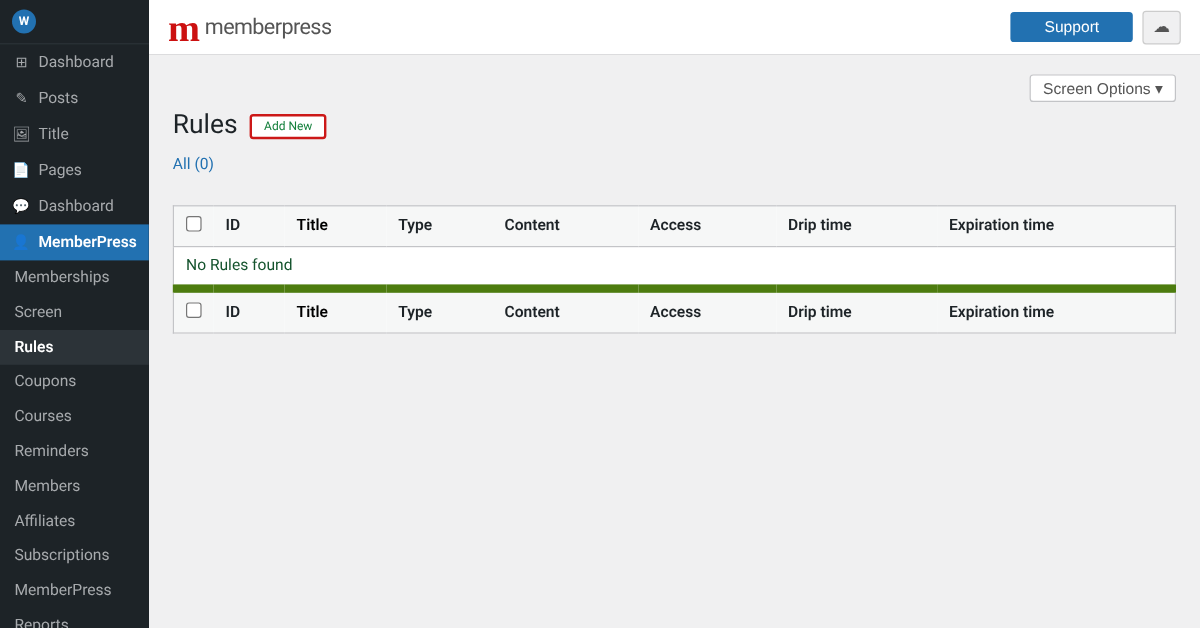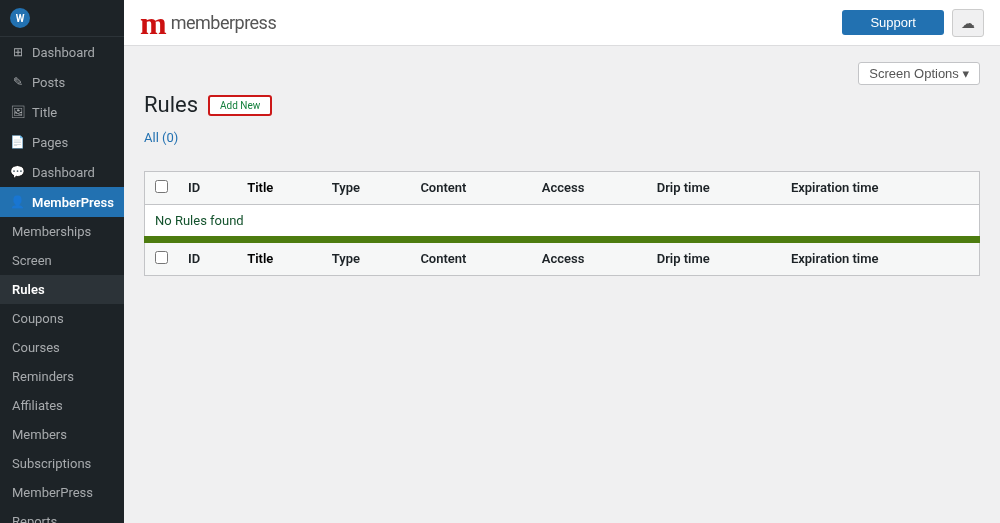--- a/index.html
+++ b/index.html
@@ -269,24 +269,24 @@
     <div class="sidebar-item">
       <span>Coupons</span>
     </div>
     <div class="sidebar-item">
       <span>Courses</span>
     </div>
     <div class="sidebar-item">
       <span>Reminders</span>
     </div>
     <div class="sidebar-item">
+      <span>Members</span>
+    </div>
+    <div class="sidebar-item">
       <span>Affiliates</span>
-    </div>
-    <div class="sidebar-item">
-      <span>Members</span>
     </div>
     <div class="sidebar-item">
       <span>Subscriptions</span>
     </div>
     <div class="sidebar-item">
       <span>MemberPress</span>
     </div>
     <div class="sidebar-item">
       <span>Reports</span>
     </div>

